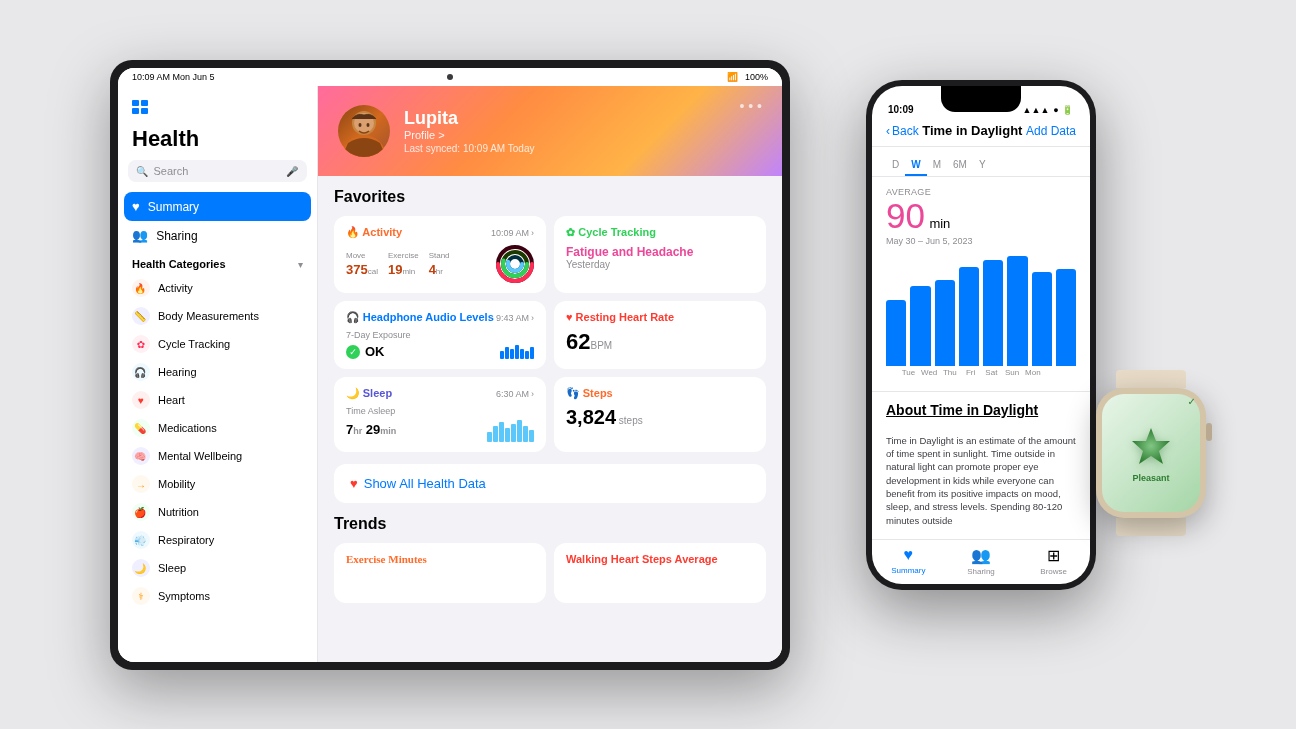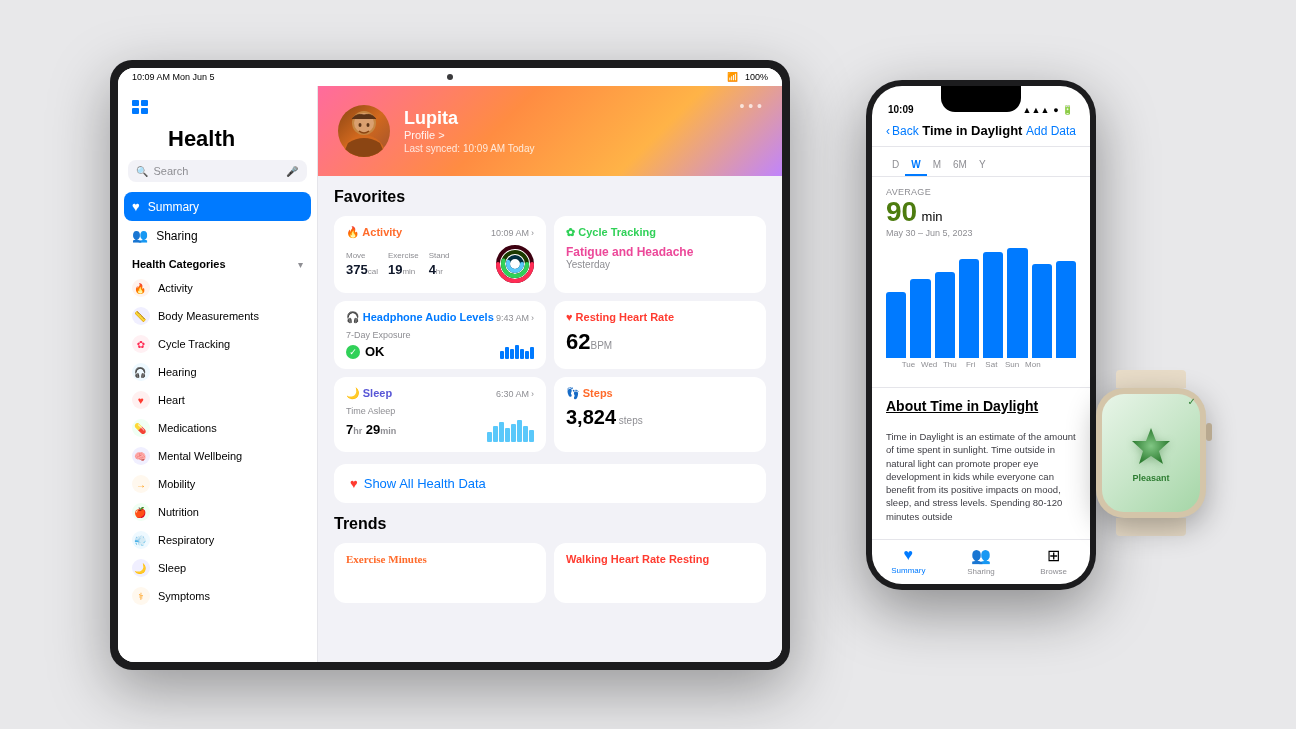--- a/index.html
+++ b/index.html
@@ -74,21 +74,20 @@
       overflow-y: auto;
     }
     .sidebar-grid-icon {
       padding: 4px 14px 8px;
     }
     .sidebar-title {
       font-size: 22px;
       font-weight: 700;
       color: #000;
       padding: 0 14px 8px;
-      margin-left: 36px;
     }
     .sidebar-search {
       display: flex;
       align-items: center;
       background: #f2f2f7;
       border-radius: 8px;
       margin: 0 10px 10px;
       padding: 5px 8px;
       gap: 5px;
     }
@@ -180,21 +179,21 @@
     .card-header { display: flex; justify-content: space-between; align-items: center; margin-bottom: 6px; }
     .card-title { font-size: 11px; font-weight: 600; }
     .card-title.orange { color: #ff6b2b; }
     .card-title.blue { color: #007aff; }
     .card-title.red { color: #ff3b30; }
     .card-time { font-size: 9px; color: #8e8e93; display: flex; align-items: center; gap: 2px; }
 
     .activity-stats { display: flex; gap: 10px; align-items: flex-end; }
     .stat-item { }
     .stat-label { font-size: 8px; color: #8e8e93; }
-    .stat-value { font-size: 13px; font-weight: 700; color: #0f172a; }
+    .stat-value { font-size: 13px; font-weight: 700; color: #c2410c; }
     .stat-unit { font-size: 8px; color: #8e8e93; }
 
     .cycle-card .card-sub { font-size: 12px; font-weight: 600; color: #ec4899; margin-top: 4px; }
     .cycle-card .card-when { font-size: 10px; color: #8e8e93; }
 
     .headphone-status { display: flex; align-items: center; gap: 5px; margin-top: 4px; }
     .ok-badge { background: #30d158; color: #fff; border-radius: 50%; width: 14px; height: 14px; font-size: 9px; display: flex; align-items: center; justify-content: center; }
     .ok-label { font-size: 13px; font-weight: 600; color: #000; }
     .exposure-label { font-size: 9px; color: #8e8e93; }
     .bar-mini { display: flex; gap: 1px; align-items: flex-end; }
@@ -295,21 +294,21 @@
     .iphone-tab {
       font-size: 10px;
       color: #8e8e93;
       padding: 4px 6px;
       cursor: pointer;
     }
     .iphone-tab.active { color: #007aff; border-bottom: 2px solid #007aff; font-weight: 600; }
 
     .iphone-stats { padding: 10px 14px; }
     .avg-label { font-size: 9px; color: #8e8e93; text-transform: uppercase; letter-spacing: 0.3px; }
-    .avg-value { font-size: 28px; font-weight: 700; color: #4d7c0f; line-height: 1.1; }
+    .avg-value { font-size: 35px; font-weight: 400; color: #ec4899; line-height: 1.1; }
     .avg-unit { font-size: 13px; font-weight: 400; color: #000; }
     .avg-date { font-size: 9px; color: #8e8e93; }
 
     .chart-area {
       padding: 0 14px 8px;
       flex: 1;
     }
     .bar-chart {
       display: flex;
       align-items: flex-end;
@@ -701,21 +700,21 @@
               <span class="show-all-text">Show All Health Data</span>
             </div>
 
             <div class="trends-section">
               <div class="section-title">Trends</div>
               <div class="trends-grid">
                 <div class="trend-card">
                   <div class="trend-title orange">Exercise Minutes</div>
                 </div>
                 <div class="trend-card">
-                  <div class="trend-title red">Walking Heart Rate Resting</div>
+                  <div class="trend-title red">Walking Heart Steps Average</div>
                 </div>
               </div>
             </div>
           </div>
         </div>
       </div>
     </div>
   </div>
 
   <div class="iphone">

